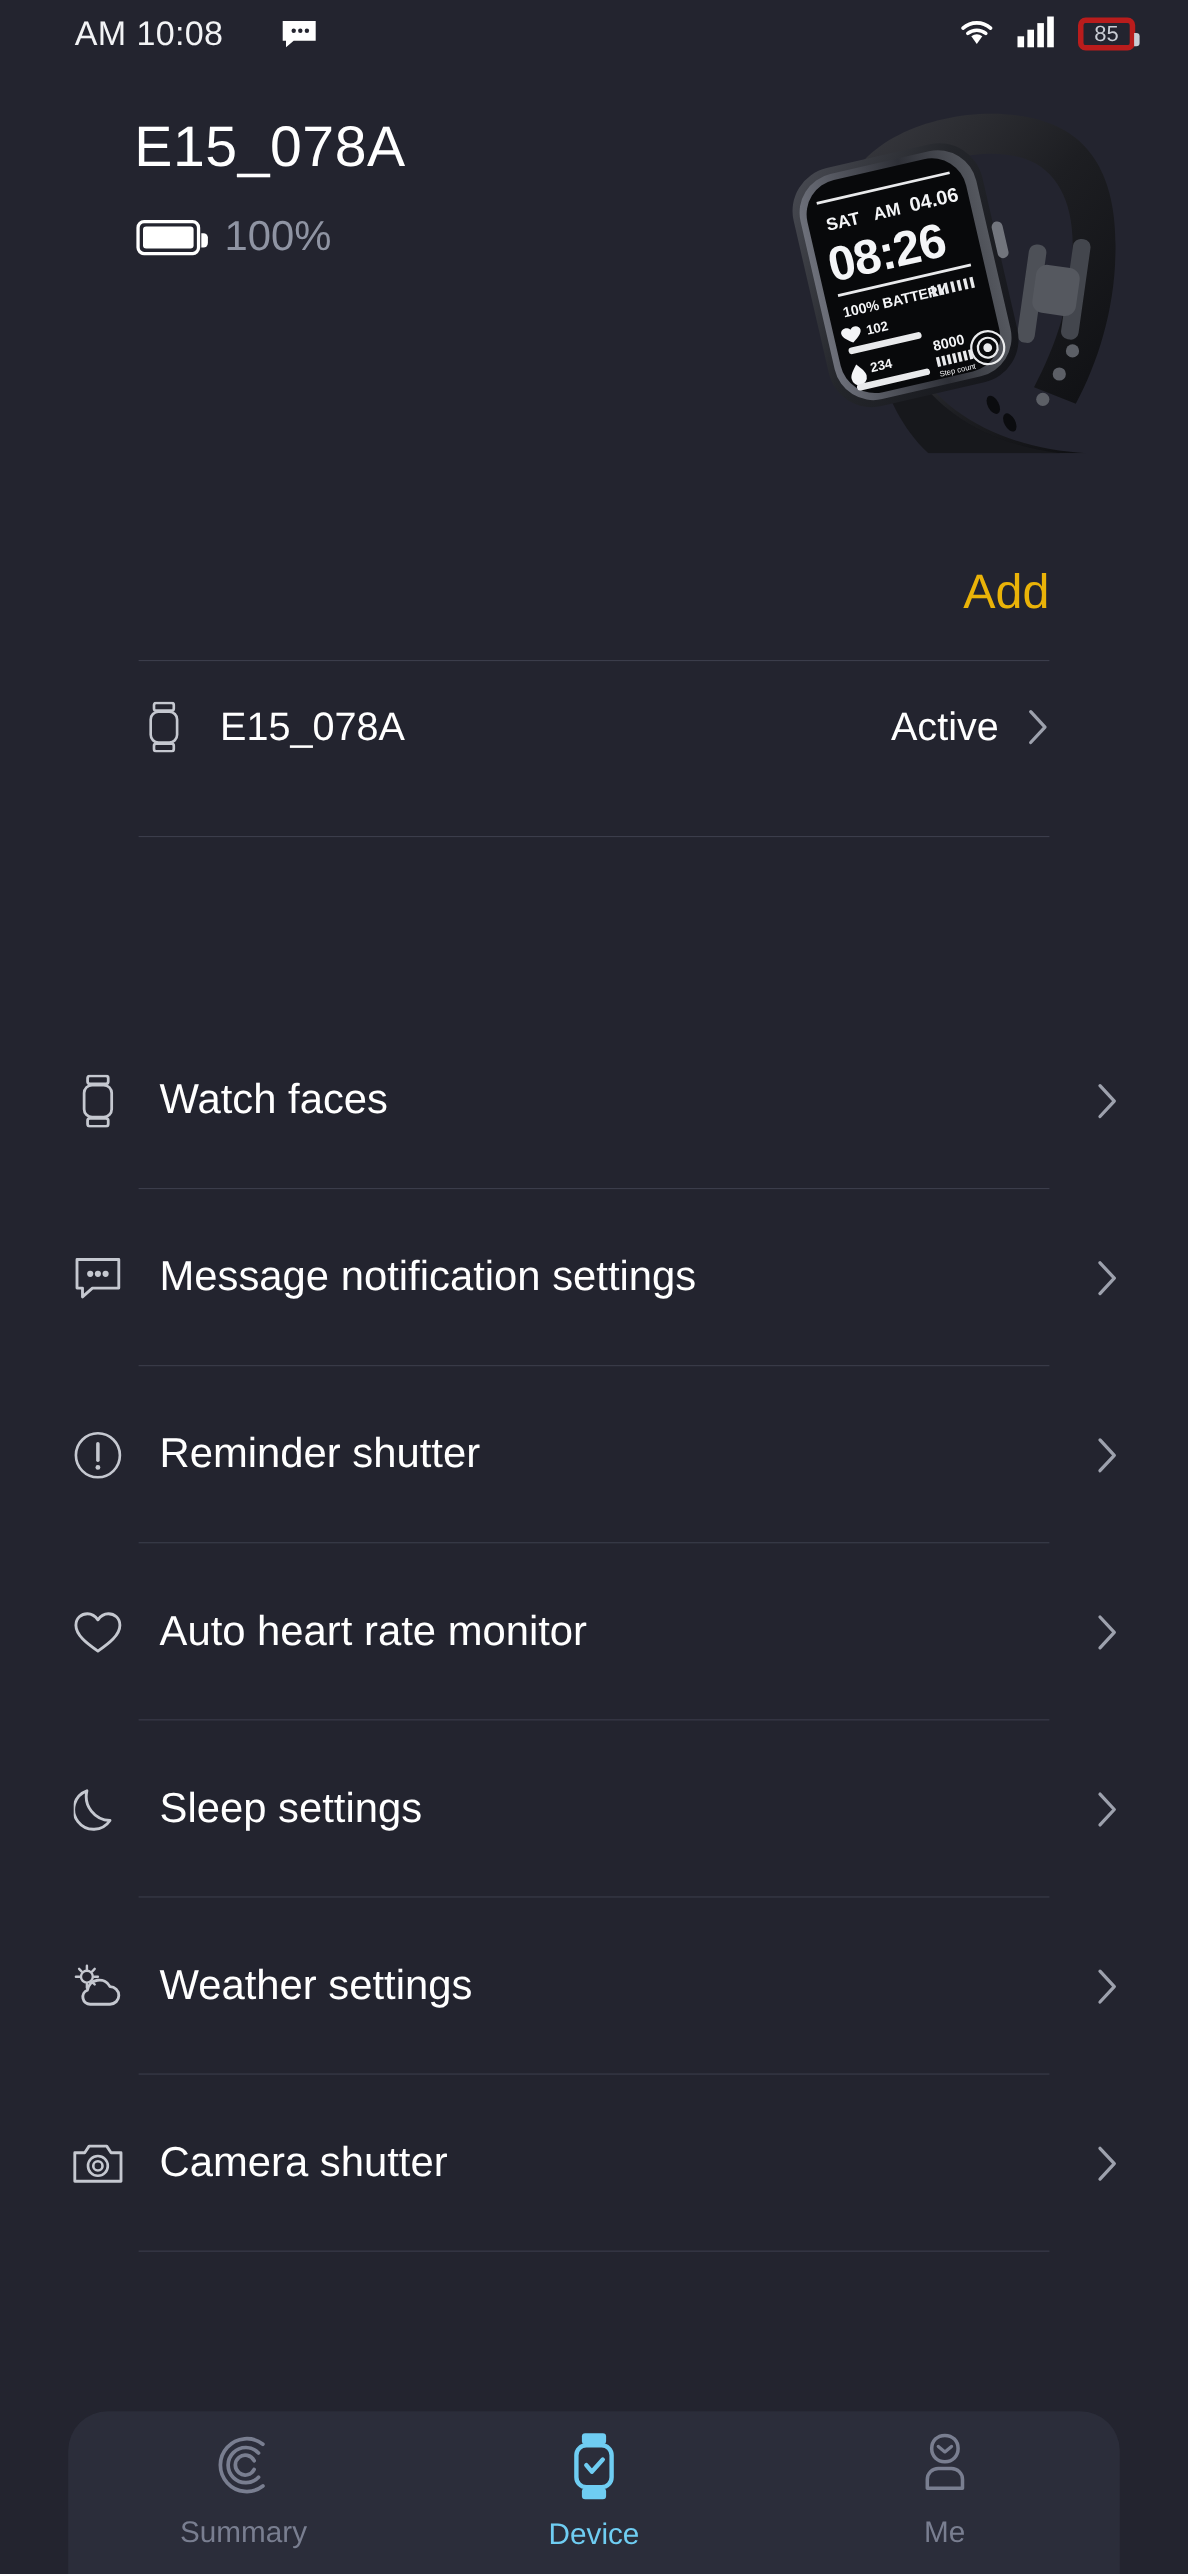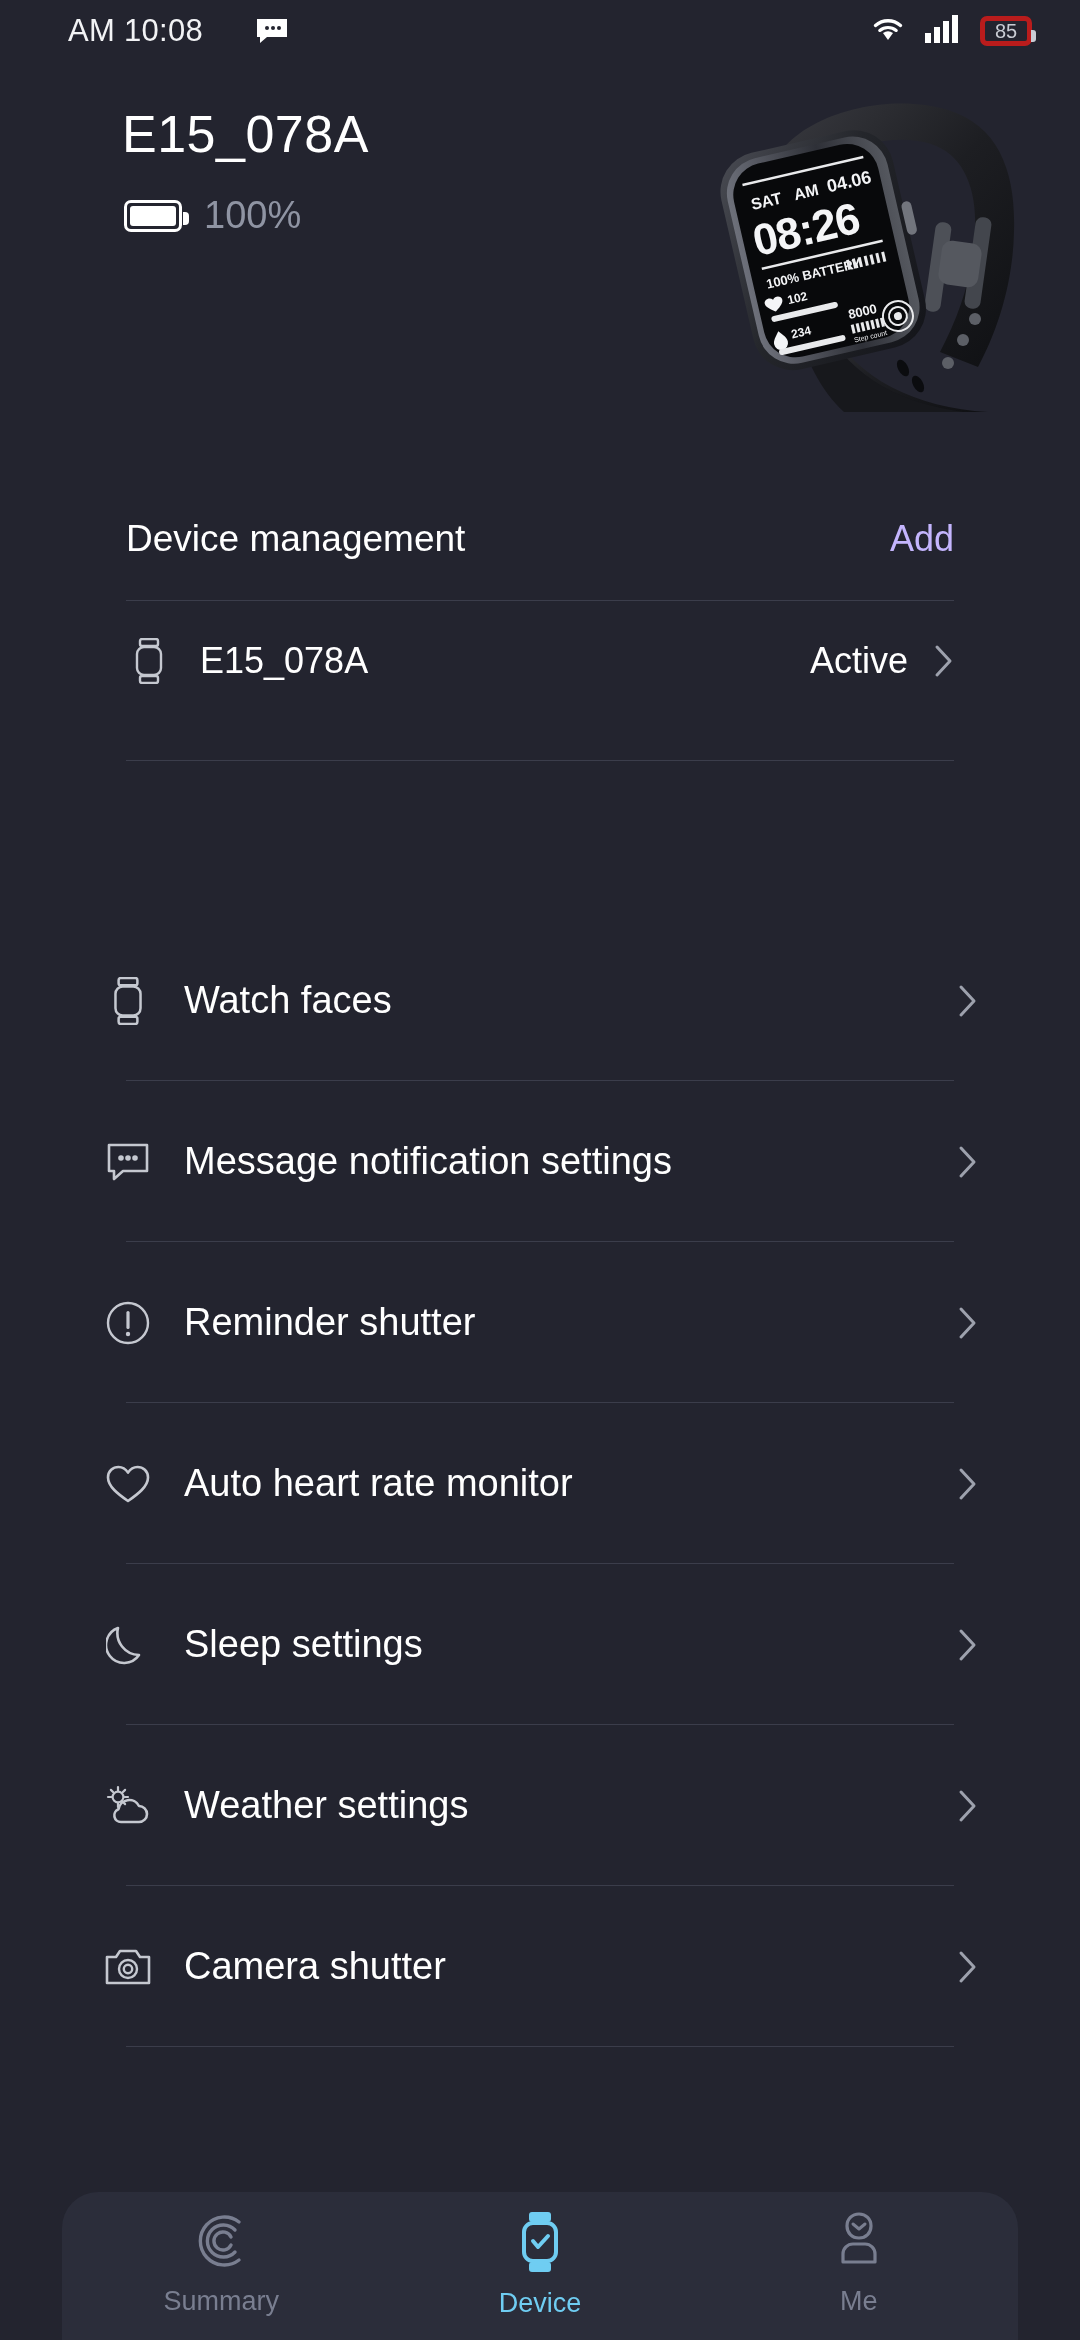--- a/index.html
+++ b/index.html
@@ -52,38 +52,38 @@
   
   .watch-wrap { position:absolute; left:648px; top:20px; width:400px; height:330px; }
   .watch-svg { width:100%; height:100%; }
 
   
   .sec-head {
     position:absolute; left:0; top:496px; width:1080px; height:86px;
     display:flex; align-items:center; padding:0 126px;
   }
   .sec-title { font-size:37px; color:#ffffff; }
-  .sec-action { margin-left:auto; font-size:36px; color:#c4b5fd; }
+  .sec-action { margin-left:auto; font-size:44px; color:#eab308; }
 
   .divider { position:absolute; left:126px; width:828px; height:1px; background:#3b3d4b; }
 
   
   .dev-row {
     position:absolute; left:0; top:600px; width:1080px; height:122px;
     display:flex; align-items:center; padding:0 126px;
   }
   .dev-row .ico { width:46px; display:flex; justify-content:center; }
   .dev-row .lbl { font-size:36px; color:#ffffff; margin-left:28px; }
   .dev-row .state { margin-left:auto; font-size:36px; color:#ffffff; }
   .dev-row .chev { margin-left:26px; display:flex; align-items:center; }
 
   
   .menu { position:absolute; left:0; top:920px; width:1080px; }
   .menu-item {
-    position:relative; height:161px; display:flex; align-items:center; padding:0 102px;
+    position:relative; height:161px; display:flex; align-items:center; padding:0 63px;
   }
   .menu-item .m-ico { width:52px; display:flex; align-items:center; justify-content:center; }
   .menu-item .m-lbl { margin-left:30px; font-size:38px; color:#ffffff; white-space:nowrap; }
   .menu-item .m-chev { margin-left:auto; display:flex; align-items:center; }
   .menu-item .m-div {
     position:absolute; left:126px; bottom:0; width:828px; height:1px; background:#3b3d4b;
   }
 
   
   .tabbar {
@@ -222,21 +222,20 @@
             <circle cx="234" cy="250" r="15" fill="none" stroke="#e9eaec" stroke-width="2"></circle>
             <circle cx="234" cy="250" r="9" fill="none" stroke="#e9eaec" stroke-width="2"></circle>
             <circle cx="234" cy="250" r="4" fill="#e9eaec"></circle>
           </g>
         </g>
       </svg>
     </div>
   </div>
 
   <div class="sec-head">
-    <span class="sec-title">Device management</span>
     <span class="sec-action">Add</span>
   </div>
   <div class="divider" style="top:600px;"></div>
 
   <div class="dev-row">
     <span class="ico">
       <svg width="34" height="46" viewBox="0 0 34 46">
         <rect x="8" y="1" width="18" height="7" rx="2" fill="none" stroke="#c5c8d0" stroke-width="2.4"></rect>
         <rect x="5" y="9" width="24" height="28" rx="7" fill="none" stroke="#c5c8d0" stroke-width="2.4"></rect>
         <rect x="8" y="38" width="18" height="7" rx="2" fill="none" stroke="#c5c8d0" stroke-width="2.4"></rect>

